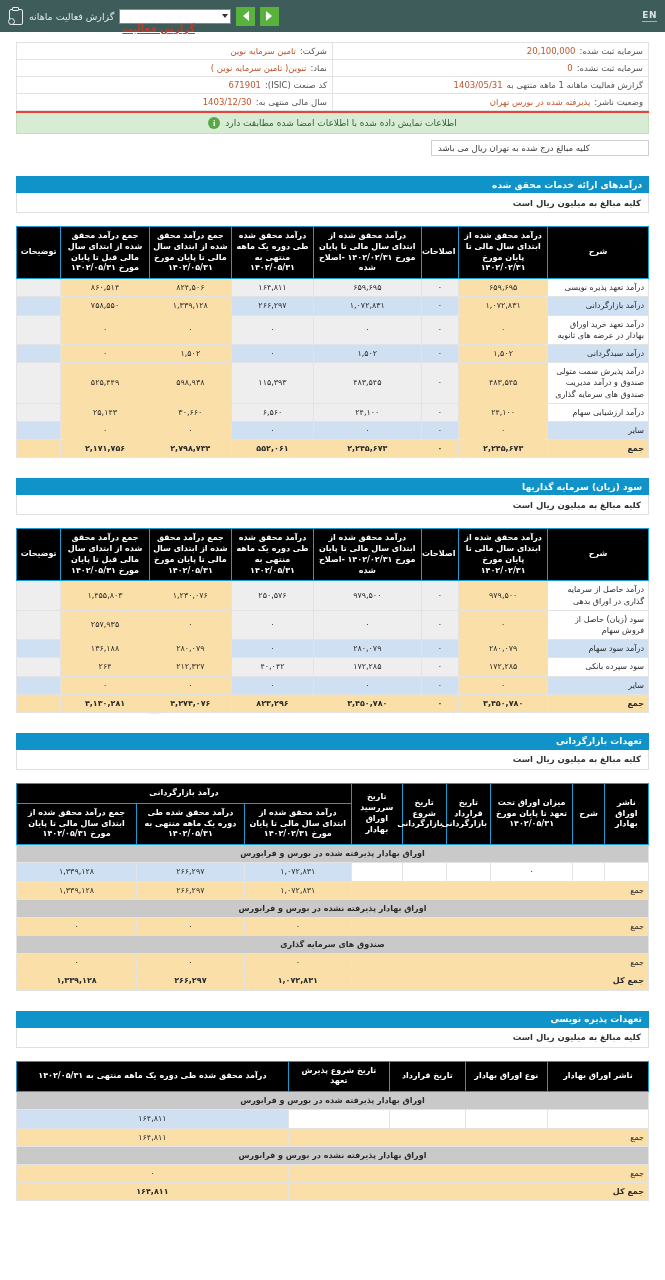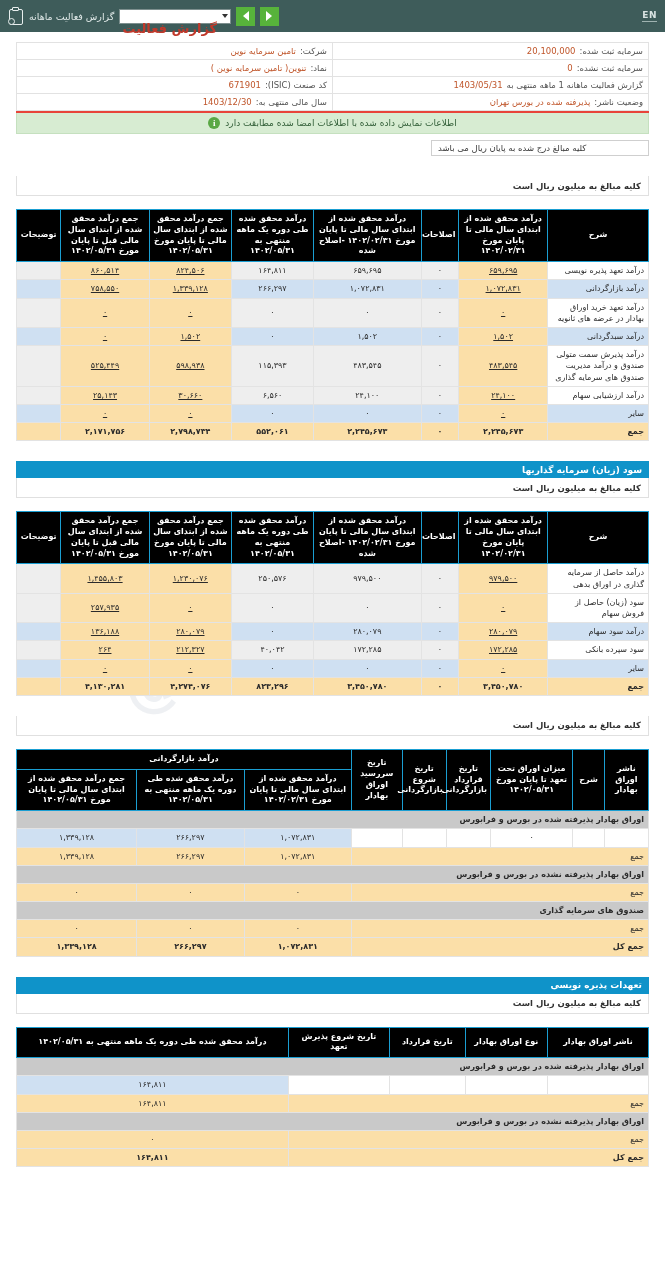--- a/index.html
+++ b/index.html
@@ -69,22 +69,23 @@
   .report-select {
     width: 112px; height: 15px;
     background: #ffffff;
     border: 1px solid #7d8f8e;
     display: flex; align-items: center;
     justify-content: space-between;
     padding: 0 2px;
     cursor: pointer;
   }
   .report-select .sel-text {
-    font-size: 13px; color: #c0392b;
+    font-size: 10px; color: #c0392b;
     font-weight: bold;
+    text-decoration: underline;
     white-space: nowrap;
     overflow: hidden;
     margin-top: 25px;
   }
   .report-select .caret {
     width: 0; height: 0;
     border-left: 3px solid transparent;
     border-right: 3px solid transparent;
     border-top: 4px solid #333;
     flex: none;
@@ -226,26 +227,25 @@
     line-height: 1.4;
     height: 18px;
   }
   .dt td.desc {
     text-align: right;
     color: #2b2b2b;
   }
   
   .c-blue   { background: #cfe0f2; }
   .c-grey   { background: #eeeeee; }
-  .c-orange { background: #fbdfa8; text-decoration: underline; }
+  .c-orange { background: #fbdfa8; }
   .c-white  { background: #ffffff; }
   .row-total td { background: #fbdfa8; font-weight: bold; }
   .row-group td {
     background: #c9c9c9;
-    text-align: right;
     font-size: 8px;
     font-weight: bold;
     color: #2b2b2b;
   }
   .row-subtotal td { background: #fbdfa8; }
 </style>
 </head>
 <body>
 
 <div class="topbar">
@@ -335,25 +335,26 @@
               </span>
         </td>
       </tr>
     </tbody>
       </table>
     <div class="red-rule"></div>
     <div class="notice">
       <span>اطلاعات نمایش داده شده با اطلاعات امضا شده مطابقت دارد</span>
       <span class="info-circle">i</span>
     </div>
-    <div class="unit-box">کلیه مبالغ درج شده به پایان ریال می باشد</div>
+    <div class="unit-box">کلیه مبالغ درج شده به تهران ریال می باشد</div>
   </div>
 
   <div id="sections-host">
       <div class="section">
+        <div class="section-head">درآمدهای ارائه خدمات محقق شده</div>
         <div class="section-sub">کلیه مبالغ به میلیون ریال است</div>
         <table class="dt">
           <colgroup>
             <col style="width:16%">
             <col style="width:14%">
             <col style="width:6%">
             <col style="width:17%">
             <col style="width:13%">
             <col style="width:13%">
             <col style="width:14%">
@@ -541,20 +542,21 @@
               <td>۴,۲۷۴,۰۷۶</td>
               <td>۴,۱۳۰,۲۸۱</td>
               <td></td>
             </tr>
           </tbody>
         </table>
       </div>
     </div>
 
   <div class="section">
+    <div class="section-head">تعهدات بازارگردانی</div>
     <div class="section-sub">کلیه مبالغ به میلیون ریال است</div>
     <table class="dt">
       <colgroup>
         <col style="width:7%">
           <col style="width:5%">
           <col style="width:13%">
         <col style="width:7%">
           <col style="width:7%">
           <col style="width:8%">
         <col style="width:17%">

